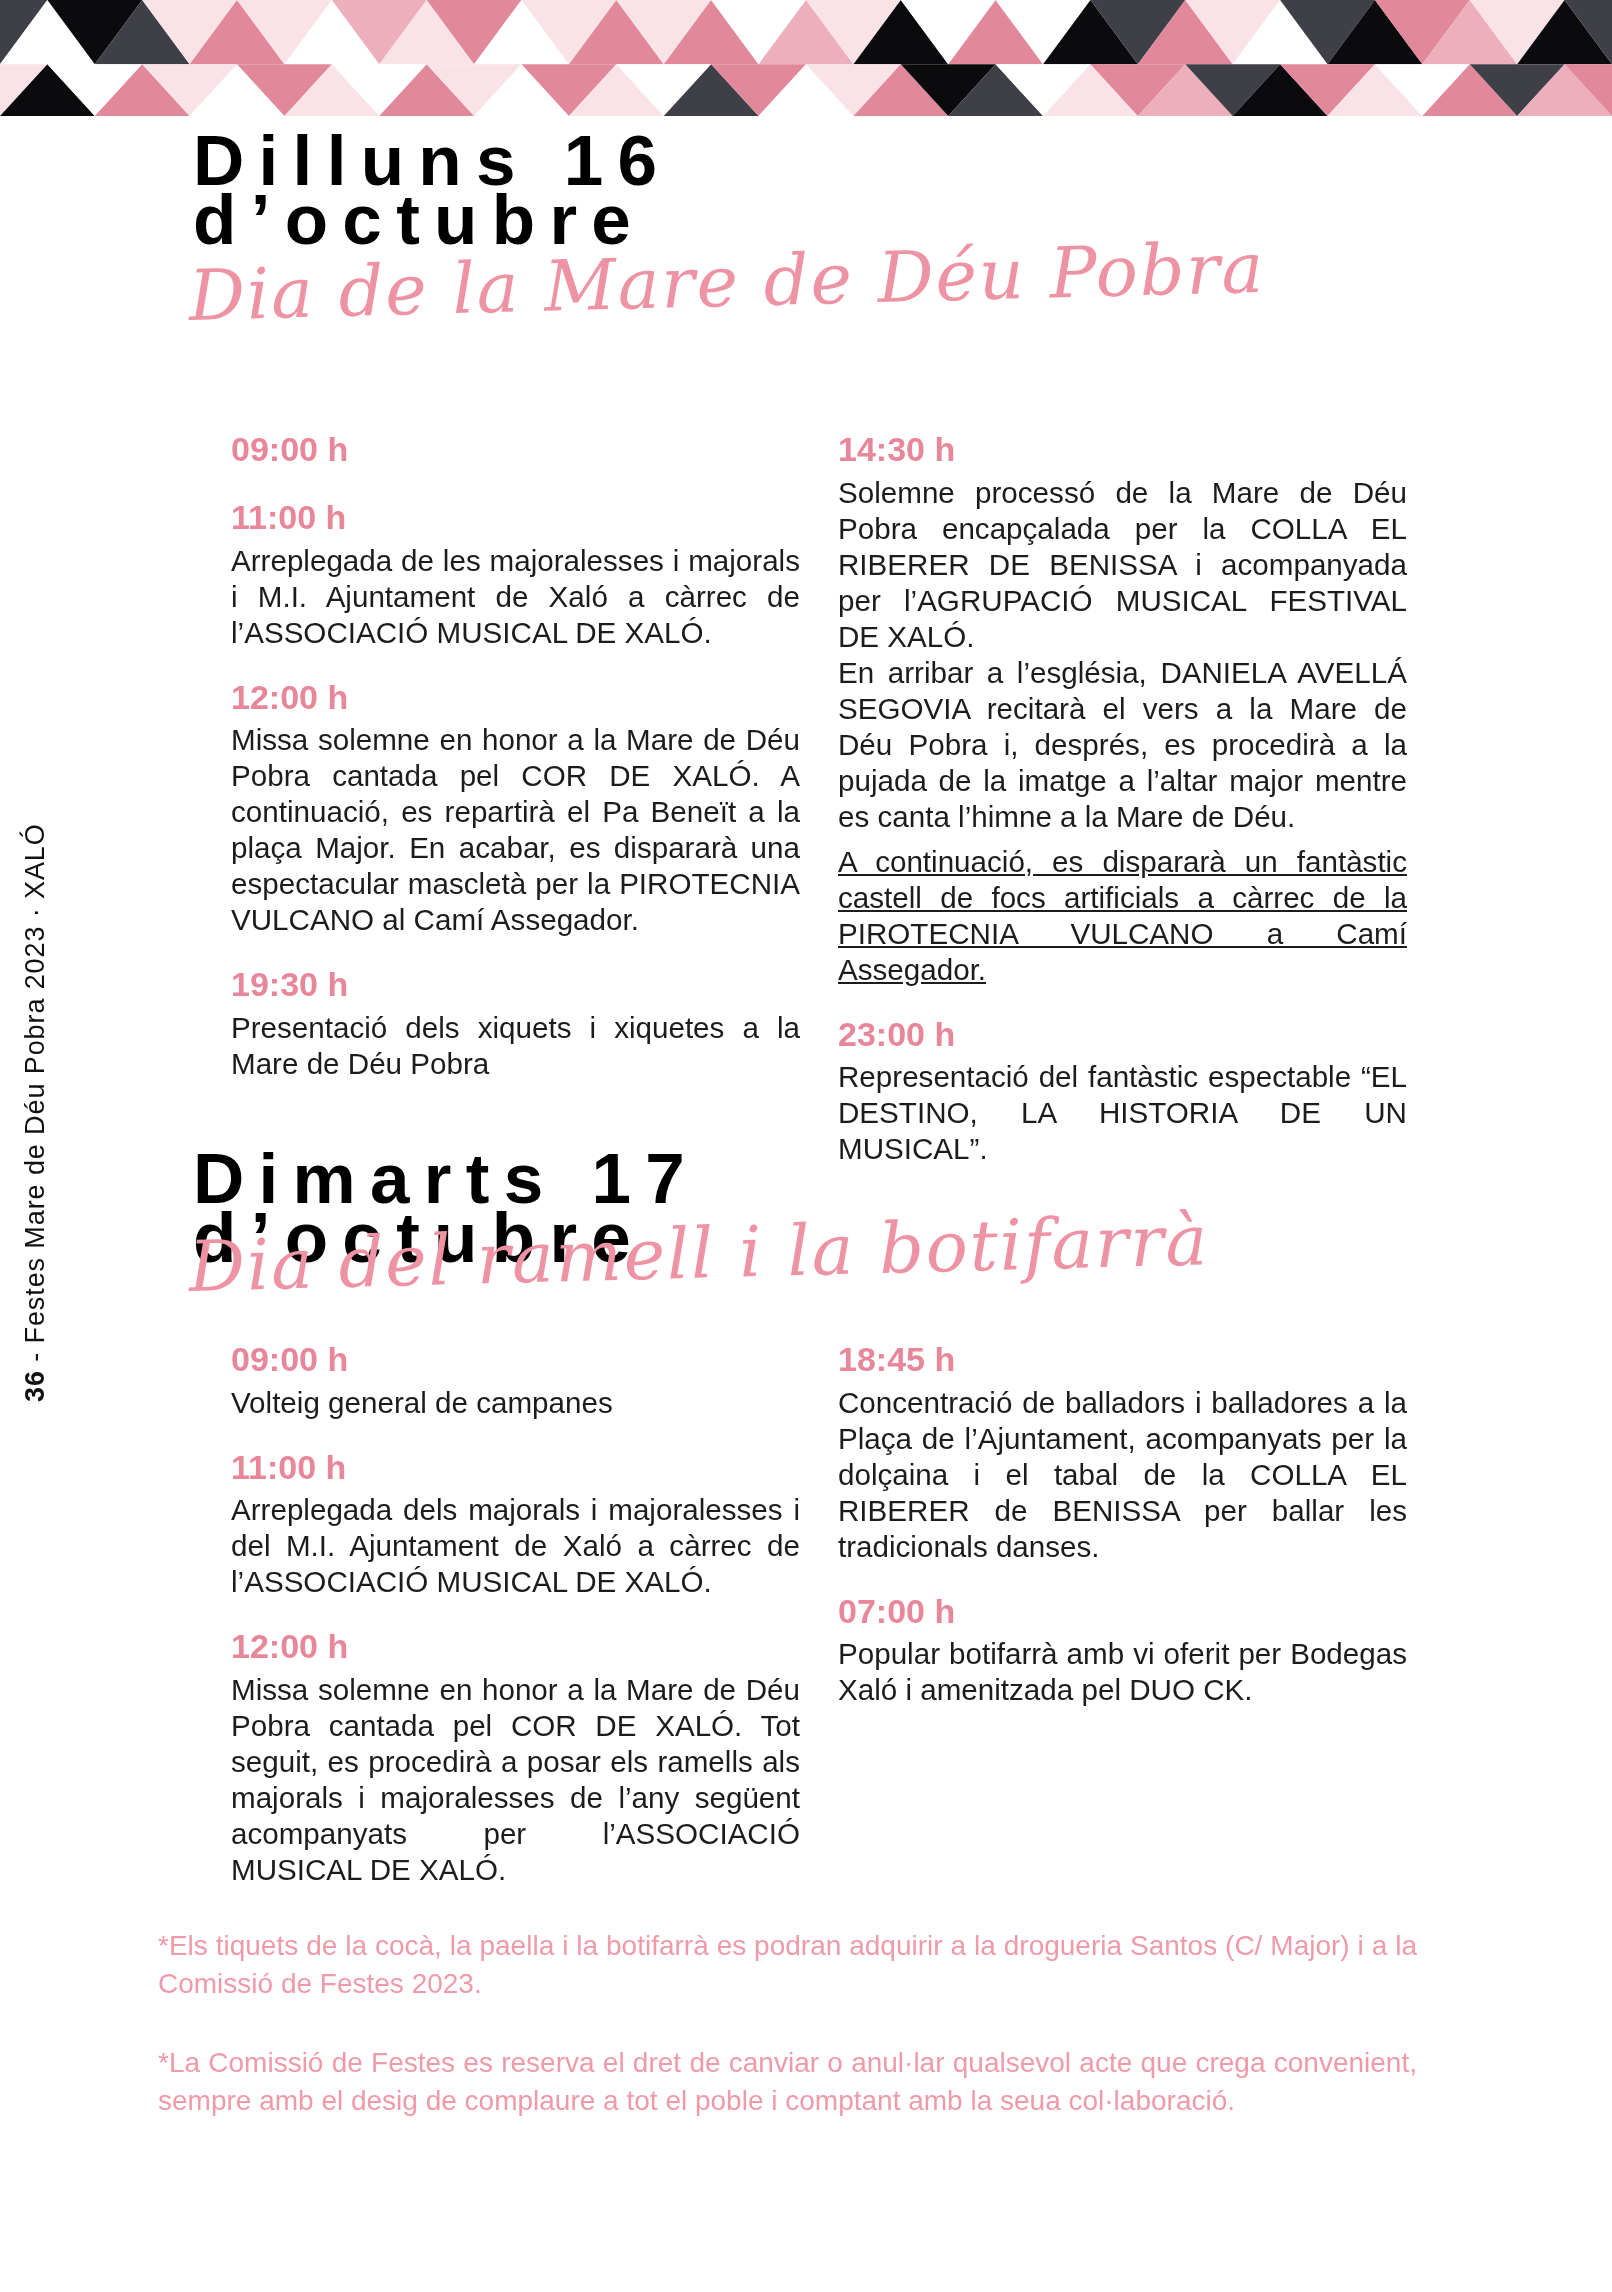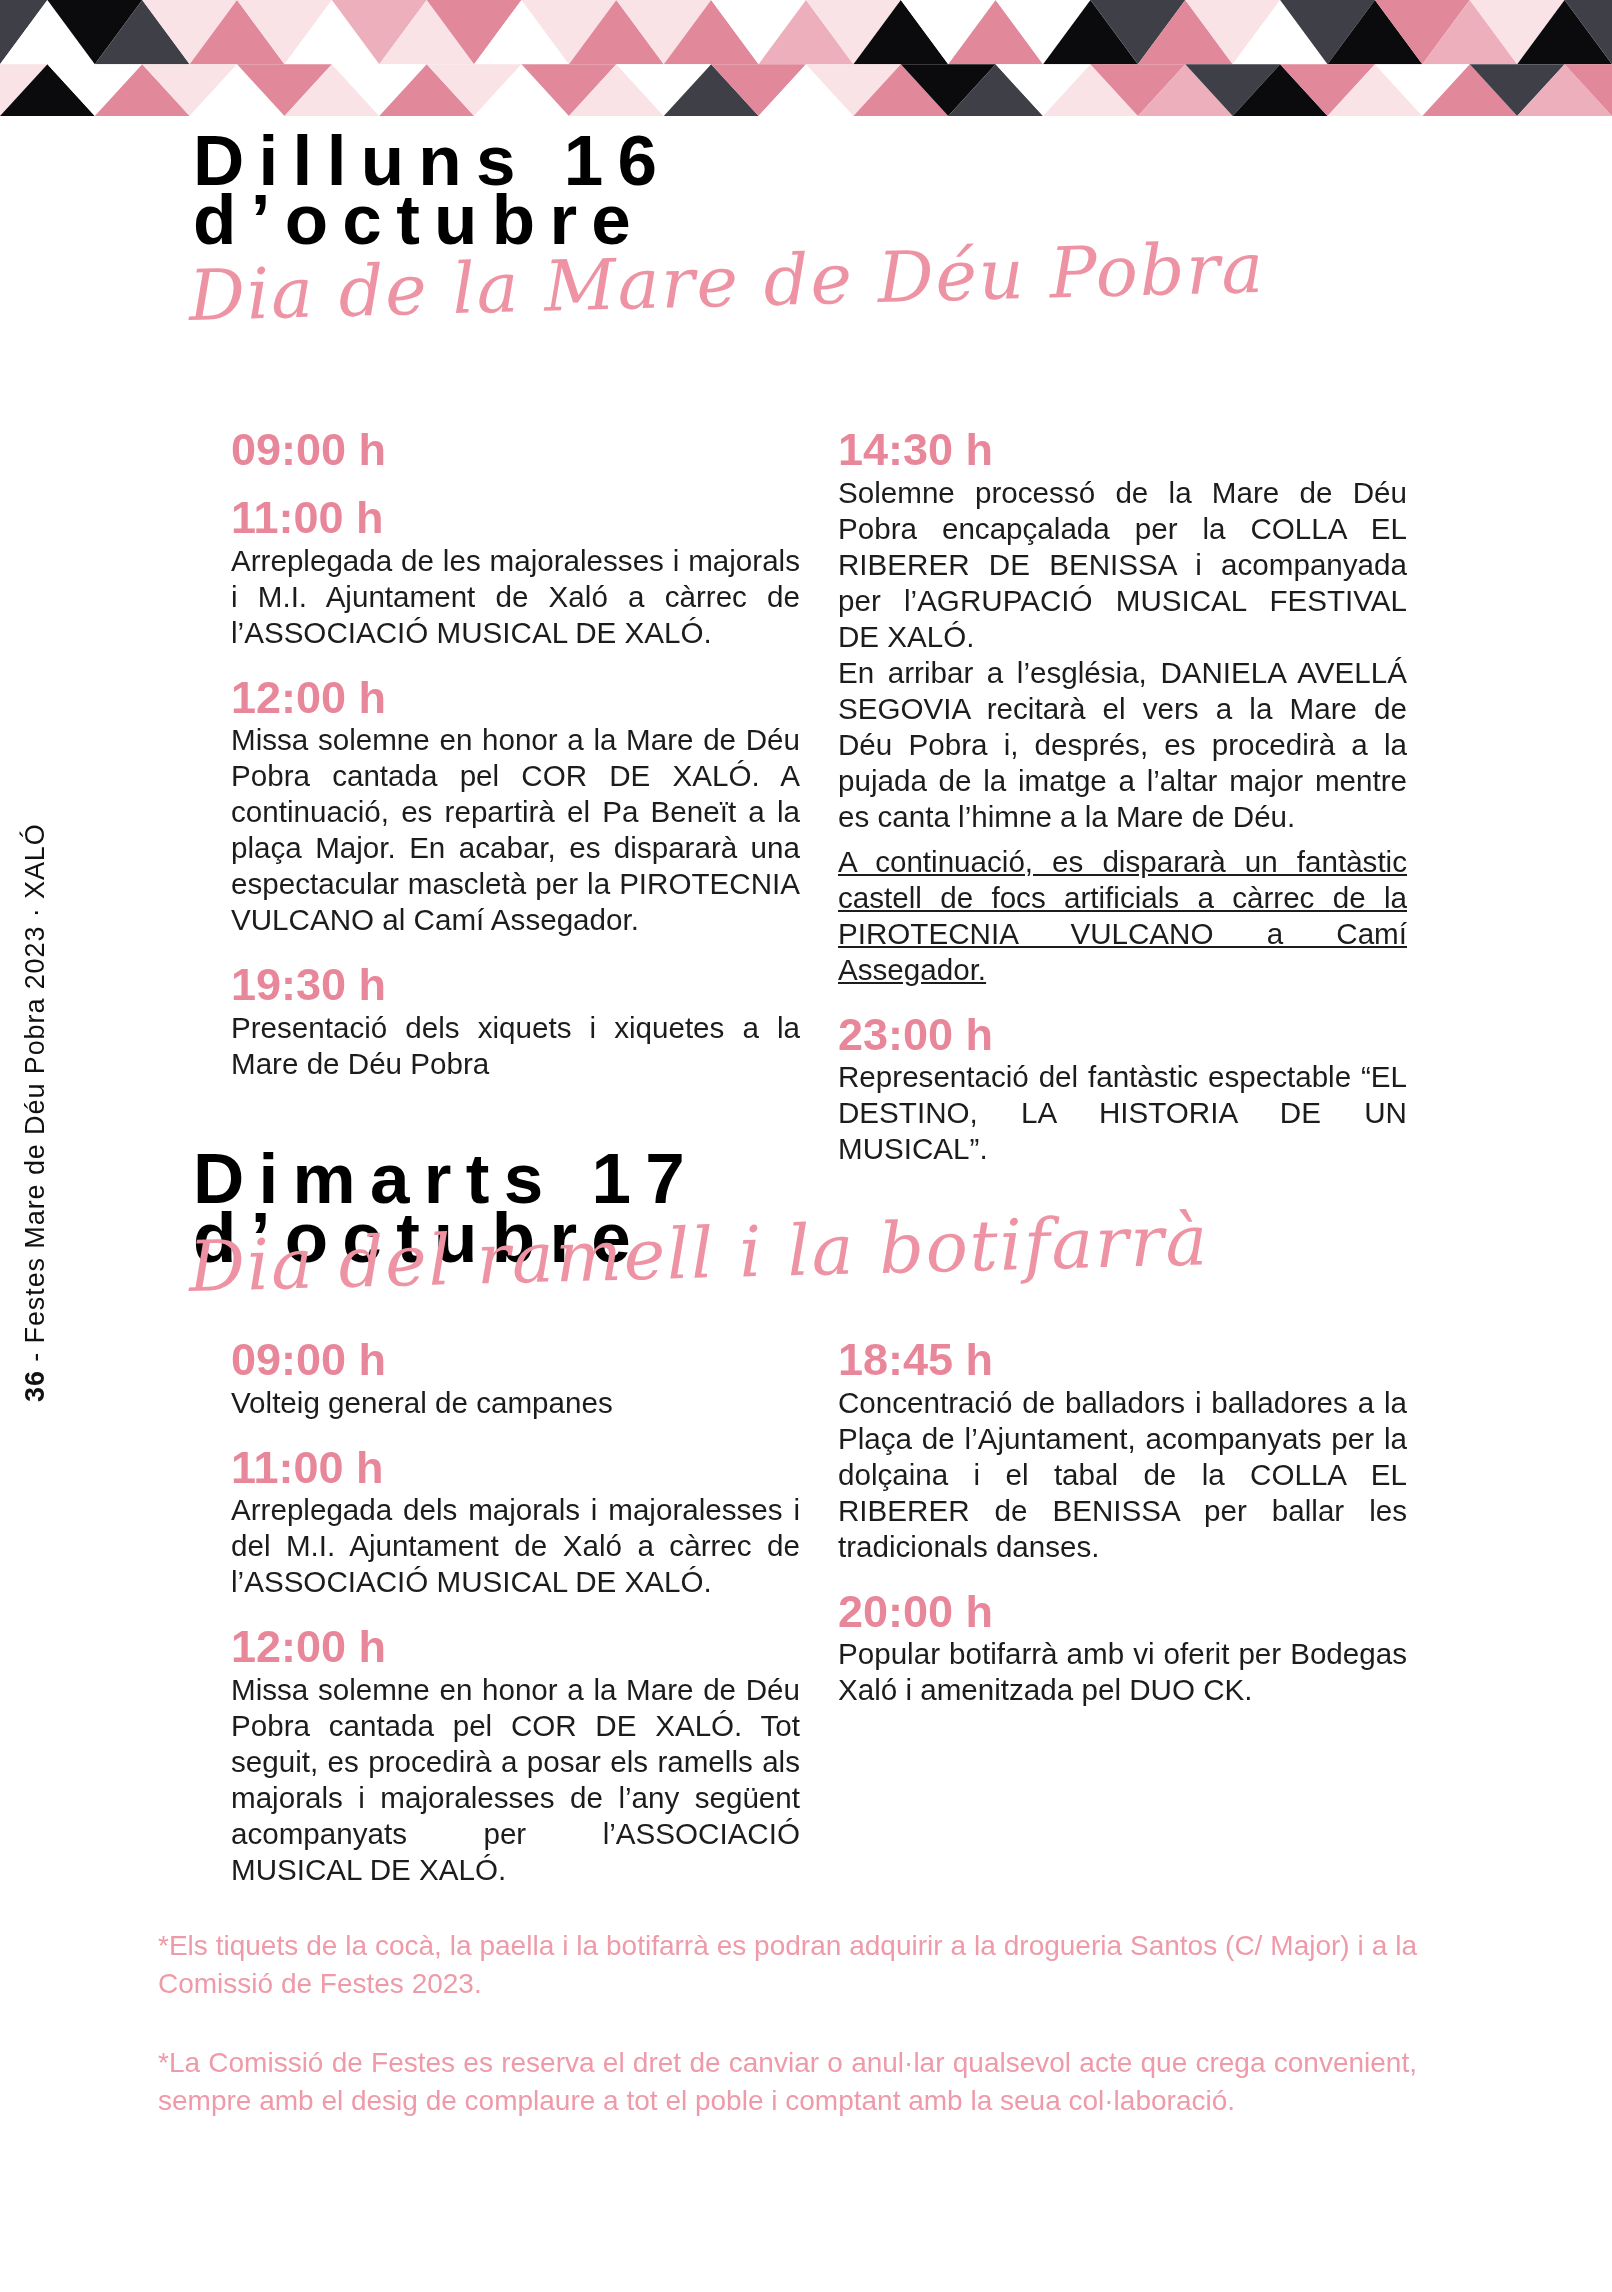--- a/index.html
+++ b/index.html
@@ -34,21 +34,21 @@
     white-space:nowrap;letter-spacing:1.8px;
   }
   .columns{
     position:absolute;left:231px;width:1175px;
     display:flex;gap:38px;align-items:flex-start;
   }
   .col{width:569px;flex:0 0 569px;}
   .event{margin:0 0 25px 0;}
   .event .time{
     margin:0 0 3.6px 0;
-    font-size:45px;line-height:43px;font-weight:bold;color:#e8869a;
+    font-size:34px;line-height:43px;font-weight:bold;color:#e8869a;
   }
   .event p{
     margin:0;font-size:29.6px;line-height:36px;
     text-align:justify;color:#1c1c1c;
   }
   .event p.gap{margin-top:9px;text-decoration:underline;}
   
   .notes{position:absolute;left:158px;top:1927px;width:1259px;}
   .notes p{
     margin:0 0 41px 0;
@@ -196,21 +196,21 @@
         <h3 class="time">12:00 h</h3>
         <p>Missa solemne en honor a la Mare de Déu Pobra cantada pel COR DE XALÓ. Tot seguit, es procedirà a posar els ramells als majorals i majoralesses de l’any següent acompanyats per l’ASSOCIACIÓ MUSICAL DE XALÓ.</p>
       </article>
     </div>
     <div class="col">
       <article class="event">
         <h3 class="time">18:45 h</h3>
         <p>Concentració de balladors i balladores a la Plaça de l’Ajuntament, acompanyats per la dolçaina i el tabal de la COLLA EL RIBERER de BENISSA per ballar les tradicionals danses.</p>
       </article>
       <article class="event">
-        <h3 class="time">20:00 h</h3>
+        <h3 class="time">07:00 h</h3>
         <p>Popular botifarrà amb vi oferit per Bodegas Xaló i amenitzada pel DUO CK.</p>
       </article>
     </div>
   </div>
 
   <div class="notes">
     <p class="note">*Els tiquets de la cocà, la paella i la botifarrà es podran adquirir a la drogueria Santos (C/ Major) i a la Comissió de Festes 2023.</p>
     <p class="note">*La Comissió de Festes es reserva el dret de canviar o anul·lar qualsevol acte que crega convenient, sempre amb el desig de complaure a tot el poble i comptant amb la seua col·laboració.</p>
   </div>
 

